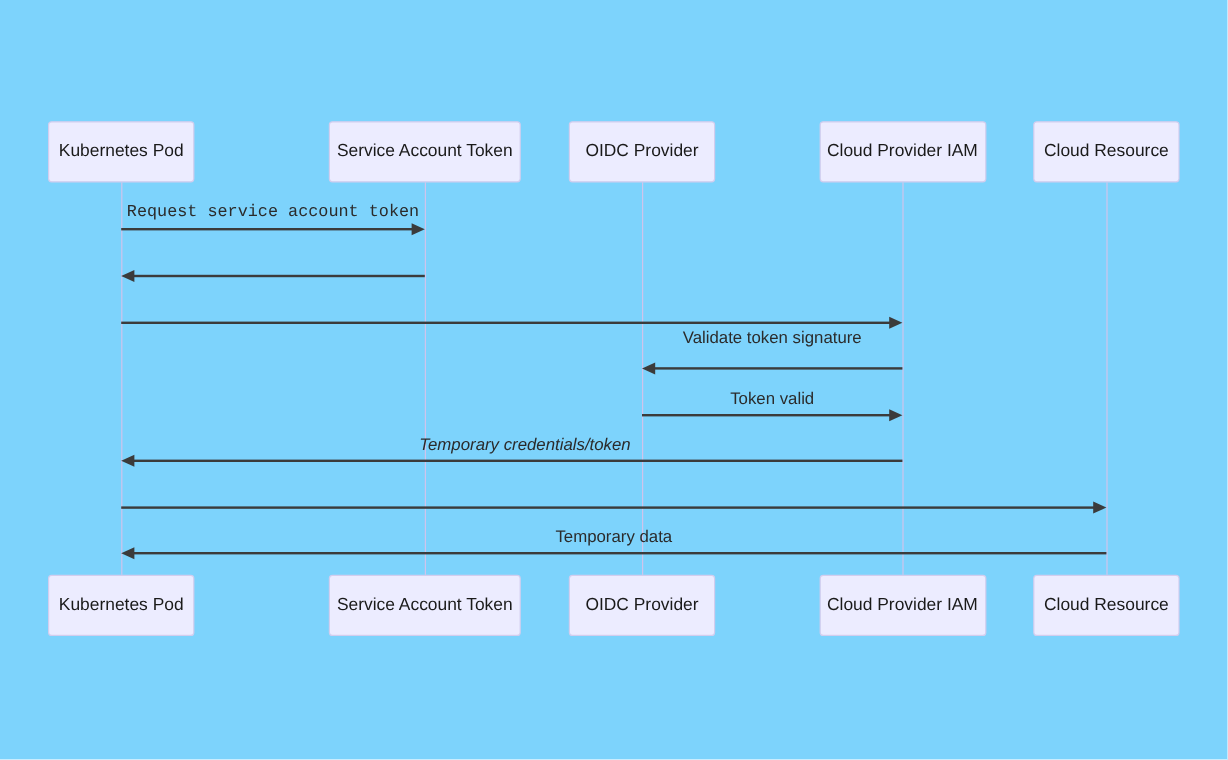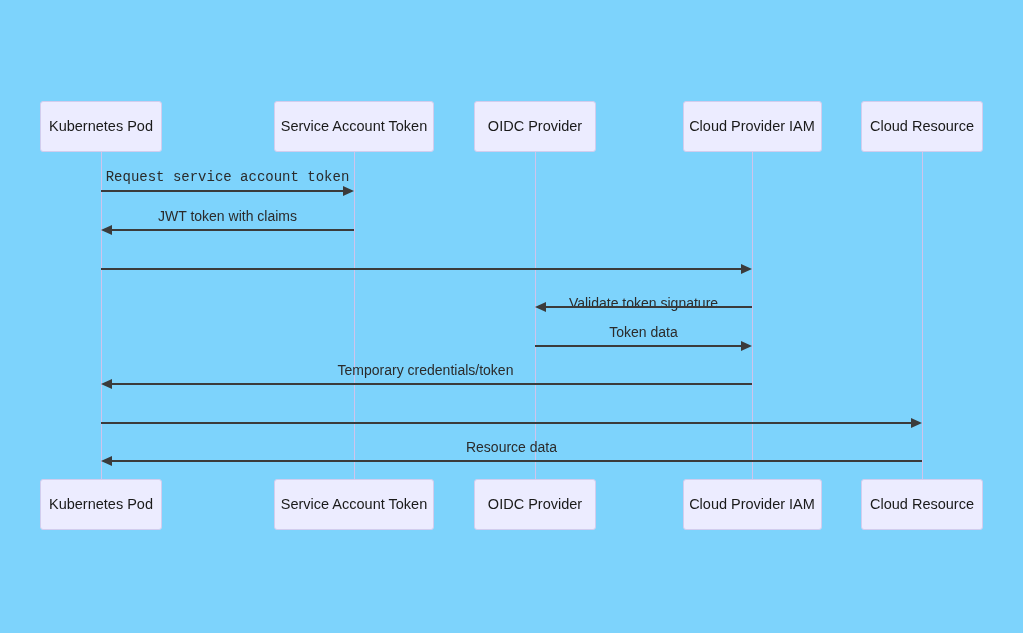--- a/index.html
+++ b/index.html
@@ -83,32 +83,31 @@
     </div>
     <div class="actor-box" style="left: 861px; top: 101px; width: 122px; height: 51px; background: rgb(236, 236, 255); border-color: rgb(210, 205, 238);">
       <span>Cloud Resource</span>
     </div>
     <div class="actor-box" style="left: 861px; top: 479px; width: 122px; height: 51px; background: rgb(236, 236, 255); border-color: rgb(210, 205, 238);">
       <span>Cloud Resource</span>
     </div>
     <div class="msg-label" style="left: 101px; width: 253px; bottom: 448px; color: rgb(43, 43, 43); font-family: Liberation Mono, monospace;">Request service account token</div>
     <div class="msg-line" style="left: 101px; width: 244px; top: 190px; background: rgb(59, 59, 59);"></div>
     <div class="arrowhead" style="top: 186px; left: 343px; border-left: 11px solid rgb(59, 59, 59);"></div>
-    <div class="msg-label" style="left: 101px; width: 253px; bottom: 409px; color: rgb(43, 43, 43);">JWT token with claims</div>
     <div class="msg-line" style="left: 110px; width: 244px; top: 229px; background: rgb(59, 59, 59);"></div>
     <div class="arrowhead" style="top: 225px; left: 101px; border-right: 11px solid rgb(59, 59, 59);"></div>
     <div class="msg-line" style="left: 101px; width: 642px; top: 268px; background: rgb(59, 59, 59);"></div>
     <div class="arrowhead" style="top: 264px; left: 741px; border-left: 11px solid rgb(59, 59, 59);"></div>
-    <div class="msg-label" style="left: 535px; width: 217px; bottom: 322px; color: rgb(43, 43, 43);">Validate token signature</div>
+    <div class="msg-label" style="left: 535px; width: 217px; bottom: 344px; color: rgb(43, 43, 43);">Validate token signature</div>
     <div class="msg-line" style="left: 544px; width: 208px; top: 306px; background: rgb(59, 59, 59);"></div>
     <div class="arrowhead" style="top: 302px; left: 535px; border-right: 11px solid rgb(59, 59, 59);"></div>
-    <div class="msg-label" style="left: 535px; width: 217px; bottom: 293px; color: rgb(43, 43, 43);">Token data</div>
+    <div class="msg-label" style="left: 535px; width: 217px; bottom: 293px; color: rgb(43, 43, 43);">Token valid</div>
     <div class="msg-line" style="left: 535px; width: 208px; top: 345px; background: rgb(59, 59, 59);"></div>
     <div class="arrowhead" style="top: 341px; left: 741px; border-left: 11px solid rgb(59, 59, 59);"></div>
-    <div class="msg-label" style="left: 100px; width: 651px; bottom: 255px; color: rgb(43, 43, 43);">Temporary credentials/token</div>
+    <div class="msg-label" style="left: 112px; width: 651px; bottom: 255px; color: rgb(43, 43, 43); font-style: italic;">Temporary credentials/token</div>
     <div class="msg-line" style="left: 110px; width: 642px; top: 383px; background: rgb(59, 59, 59);"></div>
     <div class="arrowhead" style="top: 379px; left: 101px; border-right: 11px solid rgb(59, 59, 59);"></div>
     <div class="msg-line" style="left: 101px; width: 812px; top: 422px; background: rgb(59, 59, 59);"></div>
     <div class="arrowhead" style="top: 418px; left: 911px; border-left: 11px solid rgb(59, 59, 59);"></div>
-    <div class="msg-label" style="left: 101px; width: 821px; bottom: 178px; color: rgb(43, 43, 43);">Resource data</div>
+    <div class="msg-label" style="left: 101px; width: 821px; bottom: 178px; color: rgb(43, 43, 43);">Temporary data</div>
     <div class="msg-line" style="left: 110px; width: 812px; top: 460px; background: rgb(59, 59, 59);"></div>
     <div class="arrowhead" style="top: 456px; left: 101px; border-right: 11px solid rgb(59, 59, 59);"></div>
   </div>
 
 </body></html>

